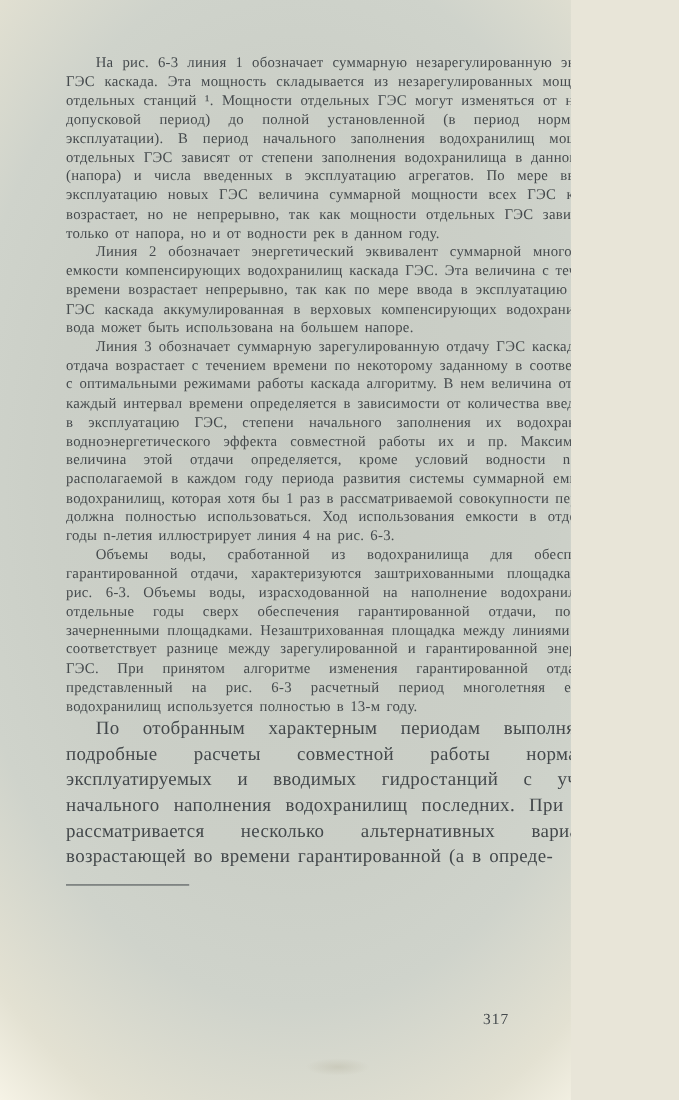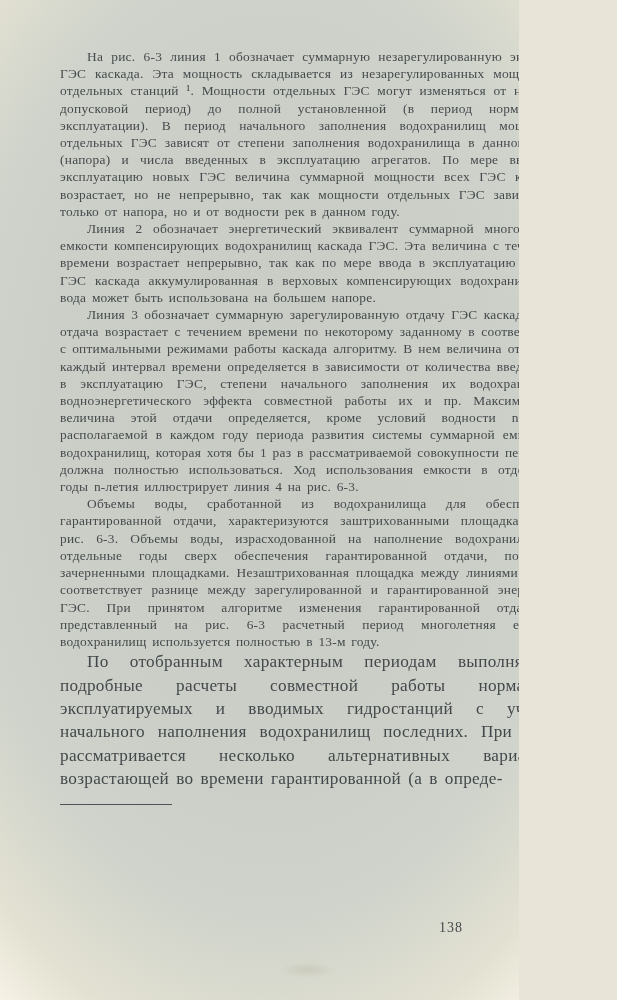--- a/index.html
+++ b/index.html
@@ -88,15 +88,15 @@
 
 <div class="scan-page">
   <div class="text-column">
     <p class="body-par">На рис. 6-3 линия 1 обозначает суммарную незарегулированную энергию ГЭС каскада. Эта мощность складывается из незарегулированных мощностей отдельных станций ¹. Мощности отдельных ГЭС могут изменяться от нуля (в допусковой период) до полной установленной (в период нормальной эксплуатации). В период начального заполнения водохранилищ мощности отдельных ГЭС зависят от степени заполнения водохранилища в данном году (напора) и числа введенных в эксплуатацию агрегатов. По мере ввода в эксплуатацию новых ГЭС величина суммарной мощности всех ГЭС каскада возрастает, но не непрерывно, так как мощности отдельных ГЭС зависят не только от напора, но и от водности рек в данном году.</p>
     <p class="body-par">Линия 2 обозначает энергетический эквивалент суммарной многолетней емкости компенсирующих водохранилищ каскада ГЭС. Эта величина с течением времени возрастает непрерывно, так как по мере ввода в эксплуатацию новых ГЭС каскада аккумулированная в верховых компенсирующих водохранилищах вода может быть использована на большем напоре.</p>
     <p class="body-par">Линия 3 обозначает суммарную зарегулированную отдачу ГЭС каскада. Эта отдача возрастает с течением времени по некоторому заданному в соответствии с оптимальными режимами работы каскада алгоритму. В нем величина отдачи в каждый интервал времени определяется в зависимости от количества введенных в эксплуатацию ГЭС, степени начального заполнения их водохранилищ, водноэнергетического эффекта совместной работы их и пр. Максимальная величина этой отдачи определяется, кроме условий водности n-летия, располагаемой в каждом году периода развития системы суммарной емкостью водохранилищ, которая хотя бы 1 раз в рассматриваемой совокупности периодов должна полностью использоваться. Ход использования емкости в отдельные годы n-летия иллюстрирует линия 4 на рис. 6-3.</p>
     <p class="body-par">Объемы воды, сработанной из водохранилища для обеспечения гарантированной отдачи, характеризуются заштрихованными площадками на рис. 6-3. Объемы воды, израсходованной на наполнение водохранилищ в отдельные годы сверх обеспечения гарантированной отдачи, показаны зачерненными площадками. Незаштрихованная площадка между линиями 3 и 5 соответствует разнице между зарегулированной и гарантированной энергиями ГЭС. При принятом алгоритме изменения гарантированной отдачи в представленный на рис. 6-3 расчетный период многолетняя емкость водохранилищ используется полностью в 13-м году.</p>
     <p class="large-par">По отобранным характерным периодам выполняются подробные расчеты совместной работы нормально эксплуатируемых и вводимых гидростанций с учетом начального наполнения водохранилищ последних. При этом рассматривается несколько альтернативных вариантов возрастающей во времени гарантированной (а в опреде-</p>
     <div class="footnote-rule"></div>
   </div>
-  <div class="page-number">138</div>
+  <div class="page-number">317</div>
   <div class="smudge"></div>
 </div>
 
 </body></html>

